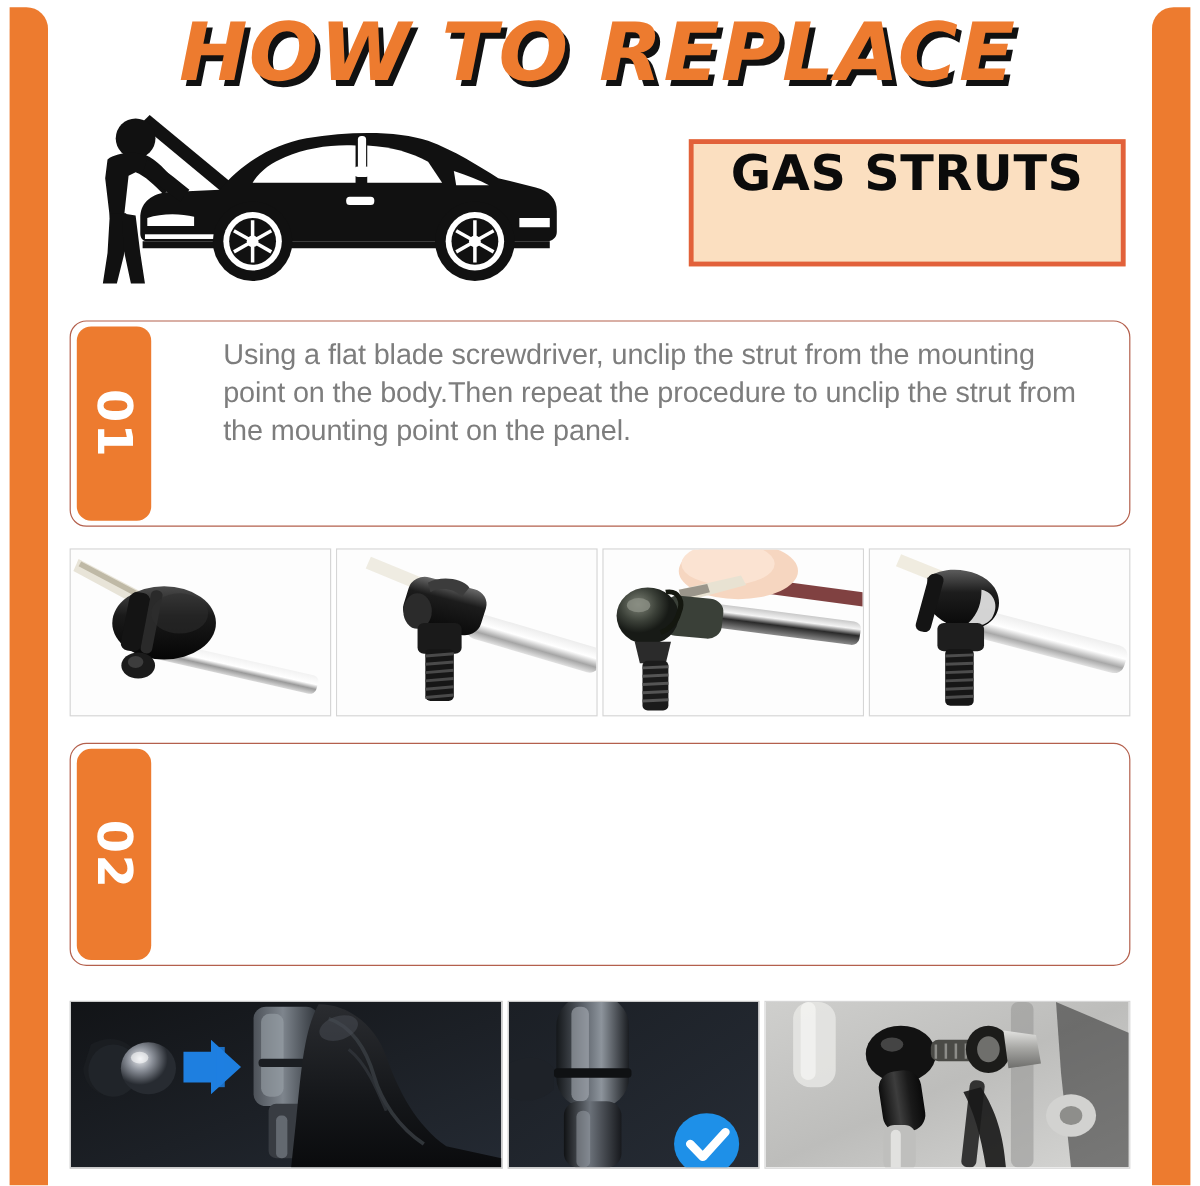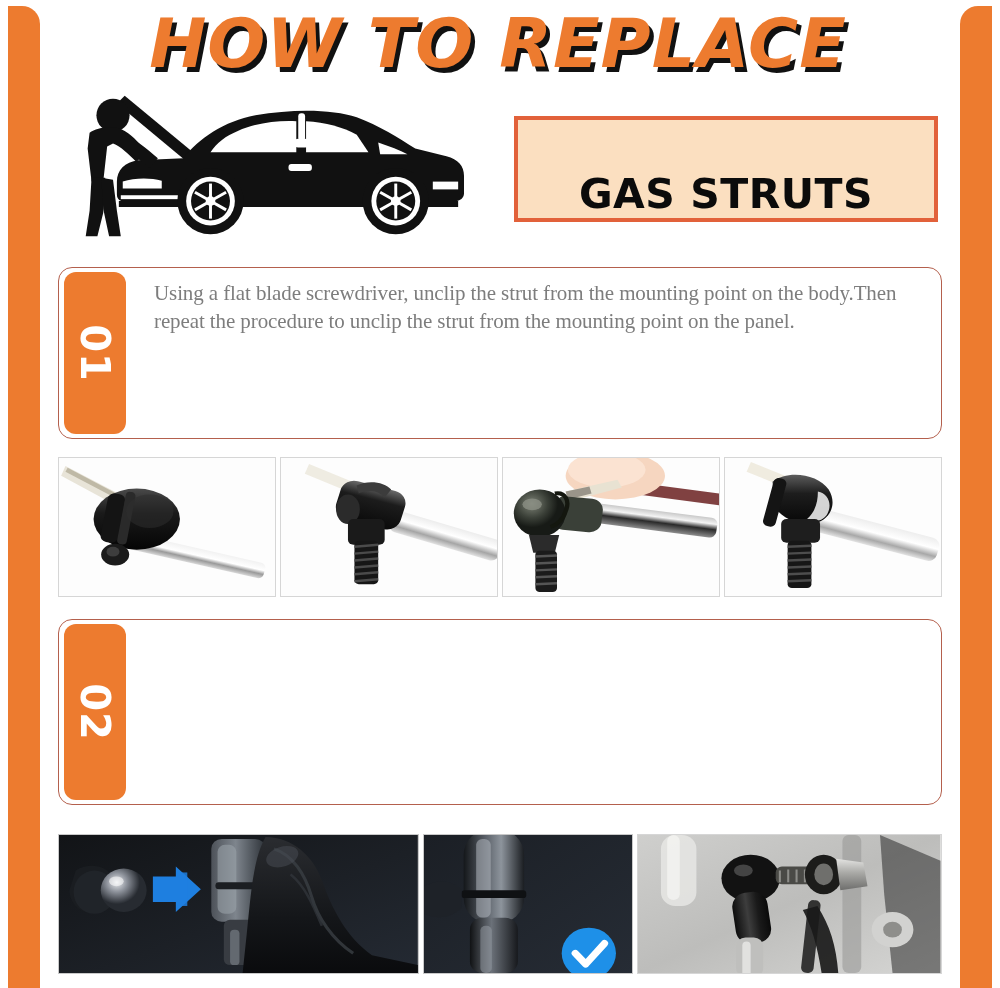--- a/index.html
+++ b/index.html
@@ -70,26 +70,26 @@
     top: 2px;
     width: 410px;
     height: 156px;
   }
   .hero-illustration svg { width: 100%; height: 100%; display: block; }
 
   .badge-box {
     position: absolute;
     right: 4px;
     top: 30px;
-    width: 424px;
+    width: 364px;
     height: 106px;
     background: #FBDFC0;
     border: 4px solid #E2613A;
     display: flex;
-    align-items: flex-end;
+    align-items: flex-start;
     justify-content: center;
     box-sizing: border-box;
   }
   .badge-box-text {
     font-family: "DejaVu Sans", sans-serif;
     font-size: 41px;
     font-weight: 700;
     letter-spacing: 0.5px;
     color: #0b0b0b;
   }
@@ -139,25 +139,26 @@
   .step-heading {
     font-family: "DejaVu Sans", sans-serif;
     font-size: 27px;
     font-weight: 700;
     color: #DE5E3B;
     letter-spacing: 0.6px;
     margin: 4px 0 4px 0;
     line-height: 1.15;
   }
   .step-text {
-    font-family: Liberation Serif, serif;
-    font-size: 21px;
+    font-family: Liberation Sans, sans-serif;
+    font-size: 24px;
     color: #7D7D7D;
     line-height: 1.33;
     letter-spacing: -0.1px;
+    margin-left: 32px;
   }
 
   
   .photo-strip {
     position: absolute;
     left: 0;
     right: 0;
     display: flex;
     gap: 4px;
   }

